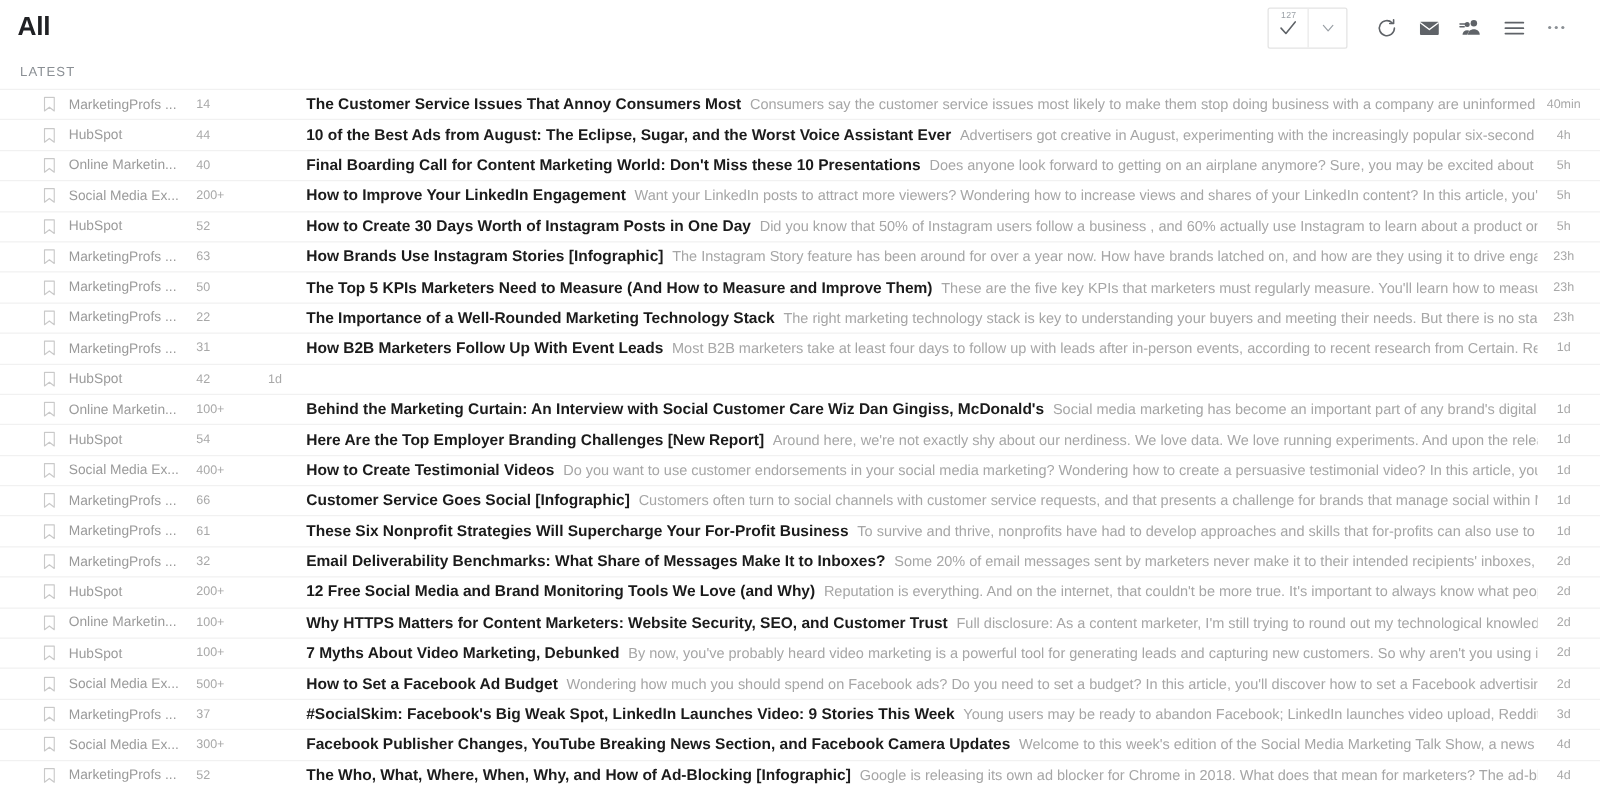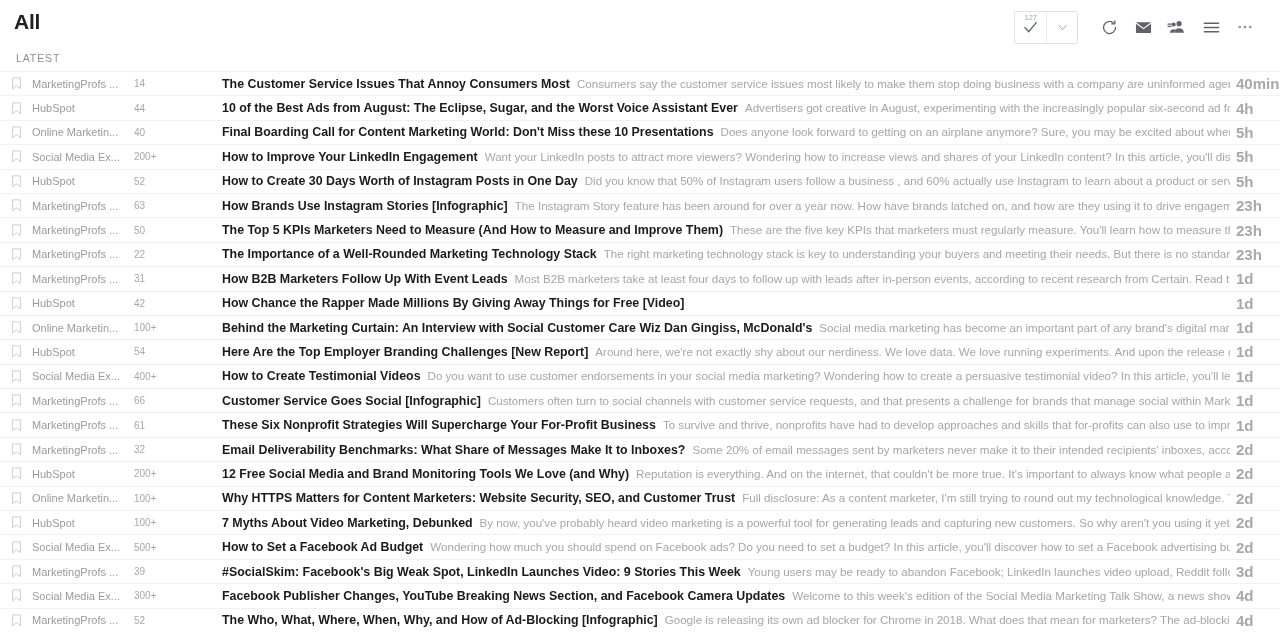--- a/index.html
+++ b/index.html
@@ -8,21 +8,21 @@
     background: #ffffff;
     font-family: "Liberation Sans", sans-serif;
     overflow: hidden;
     -webkit-font-smoothing: antialiased;
   }
 
   
   .header {
     height: 44px;
     display: flex;
-    align-items: flex-end;
+    align-items: center;
     padding: 0 18px 0 14px;
     background: #ffffff;
   }
   .page-title {
     font-size: 21px;
     font-weight: 700;
     color: #202124;
     letter-spacing: -0.2px;
     line-height: 44px;
   }
@@ -76,21 +76,21 @@
     font-weight: 400;
   }
 
   
   .list { width: 100%; }
   .row {
     display: flex;
     align-items: center;
     height: 24.4px;
     border-top: 1px solid #f1f1f1;
-    padding: 0 14px 0 6px;
+    padding: 0 14px 0 29px;
     white-space: nowrap;
     overflow: hidden;
     cursor: pointer;
     background: #fff;
   }
   .row:first-child { border-top: 1px solid #f1f1f1; }
 
   .bookmark {
     width: 26px;
     flex: 0 0 26px;
@@ -133,25 +133,24 @@
   }
   .snippet {
     color: #a6a6a6;
     font-weight: 400;
     font-size: 11.6px;
     padding-left: 7px;
   }
   .time {
     flex: 0 0 36px;
     width: 36px;
-    text-align: left;
-    font-size: 15px;
+    text-align: center;
+    font-size: 10px;
     color: #a8a8a8;
     padding-left: 6px;
-    font-weight: bold;
   }
 </style>
 </head>
 <body>
 
 <div class="header">
   <div class="page-title">All</div>
   <div class="header-spacer"></div>
 
   <div class="toolbar">
@@ -314,21 +313,20 @@
       <span class="time">1d</span>
     </div>
     <div class="row">
       <span class="bookmark">
         <svg width="11" height="13" viewBox="0 0 12 15">
           <path d="M1.5 1 H10.5 V13.6 L6 10.1 L1.5 13.6 Z" fill="none" stroke="#c9c9c9" stroke-width="1.05" stroke-linejoin="round"></path>
         </svg>
       </span>
       <span class="source">HubSpot</span>
       <span class="count">42</span>
-      <span class="content"><span class="title">How Chance the Rapper Made Millions By Giving Away Things for Free [Video]</span><span class="snippet"></span></span>
       <span class="time">1d</span>
     </div>
     <div class="row">
       <span class="bookmark">
         <svg width="11" height="13" viewBox="0 0 12 15">
           <path d="M1.5 1 H10.5 V13.6 L6 10.1 L1.5 13.6 Z" fill="none" stroke="#c9c9c9" stroke-width="1.05" stroke-linejoin="round"></path>
         </svg>
       </span>
       <span class="source">Online Marketin...</span>
       <span class="count">100+</span>
@@ -434,21 +432,21 @@
       <span class="content"><span class="title">How to Set a Facebook Ad Budget</span><span class="snippet">Wondering how much you should spend on Facebook ads? Do you need to set a budget? In this article, you'll discover how to set a Facebook advertising budget by working backward from the re</span></span>
       <span class="time">2d</span>
     </div>
     <div class="row">
       <span class="bookmark">
         <svg width="11" height="13" viewBox="0 0 12 15">
           <path d="M1.5 1 H10.5 V13.6 L6 10.1 L1.5 13.6 Z" fill="none" stroke="#c9c9c9" stroke-width="1.05" stroke-linejoin="round"></path>
         </svg>
       </span>
       <span class="source">MarketingProfs ...</span>
-      <span class="count">39</span>
+      <span class="count">37</span>
       <span class="content"><span class="title">#SocialSkim: Facebook's Big Weak Spot, LinkedIn Launches Video: 9 Stories This Week</span><span class="snippet">Young users may be ready to abandon Facebook; LinkedIn launches video upload, Reddit follows suit; Snapchat wants to transform new</span></span>
       <span class="time">3d</span>
     </div>
     <div class="row">
       <span class="bookmark">
         <svg width="11" height="13" viewBox="0 0 12 15">
           <path d="M1.5 1 H10.5 V13.6 L6 10.1 L1.5 13.6 Z" fill="none" stroke="#c9c9c9" stroke-width="1.05" stroke-linejoin="round"></path>
         </svg>
       </span>
       <span class="source">Social Media Ex...</span>

